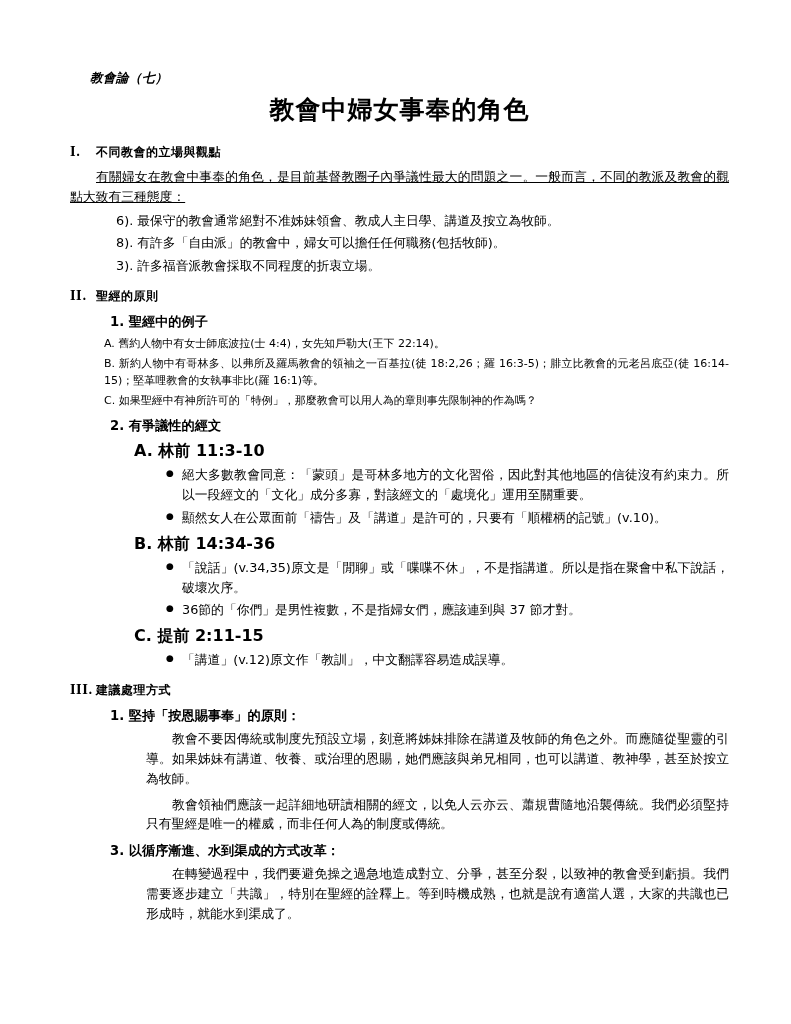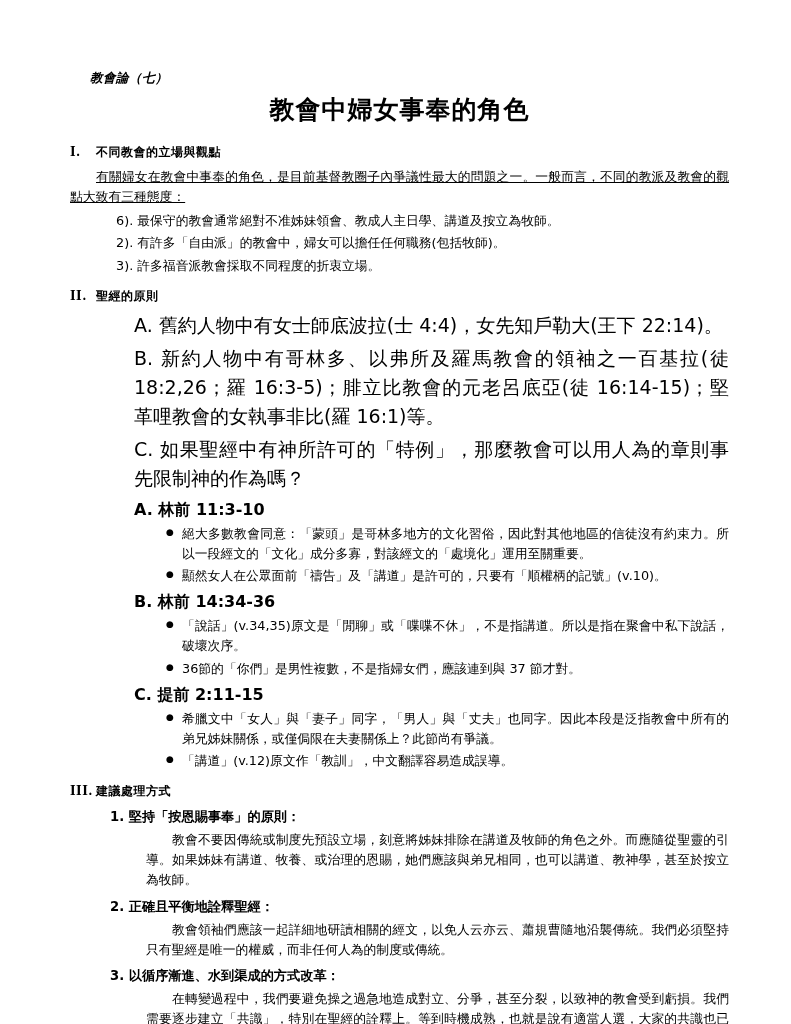--- a/index.html
+++ b/index.html
@@ -62,23 +62,23 @@
     text-align: justify;
   }
   .lvl1-num {
     margin-left: 40px;
     font-size: 13.2px;
     font-weight: bold;
     margin-top: 8px;
     margin-bottom: 4px;
   }
   .lvl2 {
-    font-size: 19px;
+    font-size: 11px;
     line-height: 1.55;
-    margin: 3px 0 3px 64px;
+    margin: 3px 0 3px 34px;
     text-align: justify;
   }
   .lvl2-head {
     font-size: 16px;
     font-weight: bold;
     margin: 6px 0 3px 64px;
   }
   .bullet-list {
     list-style: none;
     margin: 2px 0 4px 0;
@@ -114,56 +114,56 @@
 <div class="page">
 
   <div class="header-label">教會論（七）</div>
   <div class="doc-title">教會中婦女事奉的角色</div>
 
   <div class="sec-head">
     <span class="num">I.</span><span>不同教會的立場與觀點</span>
   </div>
   <div class="para">有關婦女在教會中事奉的角色，是目前基督教圈子內爭議性最大的問題之一。一般而言，不同的教派及教會的觀點大致有三種態度：</div>
   <div class="lvl1">6). 最保守的教會通常絕對不准姊妹領會、教成人主日學、講道及按立為牧師。</div>
-  <div class="lvl1">2). 有許多「自由派」的教會中，婦女可以擔任任何職務(包括牧師)。</div>
+  <div class="lvl1">8). 有許多「自由派」的教會中，婦女可以擔任任何職務(包括牧師)。</div>
   <div class="lvl1">3). 許多福音派教會採取不同程度的折衷立場。</div>
 
   <div class="sec-head">
     <span class="num">II.</span><span>聖經的原則</span>
   </div>
 
+  <div class="lvl1-num">1. 聖經中的例子</div>
   <div class="lvl2">A. 舊約人物中有女士師底波拉(士 4:4)，女先知戶勒大(王下 22:14)。</div>
   <div class="lvl2">B. 新約人物中有哥林多、以弗所及羅馬教會的領袖之一百基拉(徒 18:2,26；羅 16:3-5)；腓立比教會的元老呂底亞(徒 16:14-15)；堅革哩教會的女執事非比(羅 16:1)等。</div>
   <div class="lvl2">C. 如果聖經中有神所許可的「特例」，那麼教會可以用人為的章則事先限制神的作為嗎？</div>
 
+  <div class="lvl1-num">2. 有爭議性的經文</div>
 
   <div class="lvl2-head">A. 林前 11:3-10</div>
   <ul class="bullet-list">
     <li>絕大多數教會同意：「蒙頭」是哥林多地方的文化習俗，因此對其他地區的信徒沒有約束力。所以一段經文的「文化」成分多寡，對該經文的「處境化」運用至關重要。</li>
     <li>顯然女人在公眾面前「禱告」及「講道」是許可的，只要有「順權柄的記號」(v.10)。</li>
   </ul>
 
   <div class="lvl2-head">B. 林前 14:34-36</div>
   <ul class="bullet-list">
     <li>「說話」(v.34,35)原文是「閒聊」或「喋喋不休」，不是指講道。所以是指在聚會中私下說話，破壞次序。</li>
     <li>36節的「你們」是男性複數，不是指婦女們，應該連到與 37 節才對。</li>
   </ul>
 
   <div class="lvl2-head">C. 提前 2:11-15</div>
   <ul class="bullet-list">
-    <li>希臘文中「女人」與「妻子」同字，「男人」與「丈夫」也同字。因此本段是泛指教會中所有的弟兄姊妹關係，或僅侷限在夫妻關係上？此節尚有爭議。</li>
     <li>「講道」(v.12)原文作「教訓」，中文翻譯容易造成誤導。</li>
   </ul>
 
   <div class="sec-head">
     <span class="num">III.</span><span>建議處理方式</span>
   </div>
 
   <div class="lvl1-num">1. 堅持「按恩賜事奉」的原則：</div>
   <div class="indent-body">教會不要因傳統或制度先預設立場，刻意將姊妹排除在講道及牧師的角色之外。而應隨從聖靈的引導。如果姊妹有講道、牧養、或治理的恩賜，她們應該與弟兄相同，也可以講道、教神學，甚至於按立為牧師。</div>
 
-  <div class="lvl1-num">2. 正確且平衡地詮釋聖經：</div>
   <div class="indent-body">教會領袖們應該一起詳細地研讀相關的經文，以免人云亦云、蕭規曹隨地沿襲傳統。我們必須堅持只有聖經是唯一的權威，而非任何人為的制度或傳統。</div>
 
   <div class="lvl1-num">3. 以循序漸進、水到渠成的方式改革：</div>
   <div class="indent-body">在轉變過程中，我們要避免操之過急地造成對立、分爭，甚至分裂，以致神的教會受到虧損。我們需要逐步建立「共識」，特別在聖經的詮釋上。等到時機成熟，也就是說有適當人選，大家的共識也已形成時，就能水到渠成了。</div>
 
 </div>
 
 </body></html>

